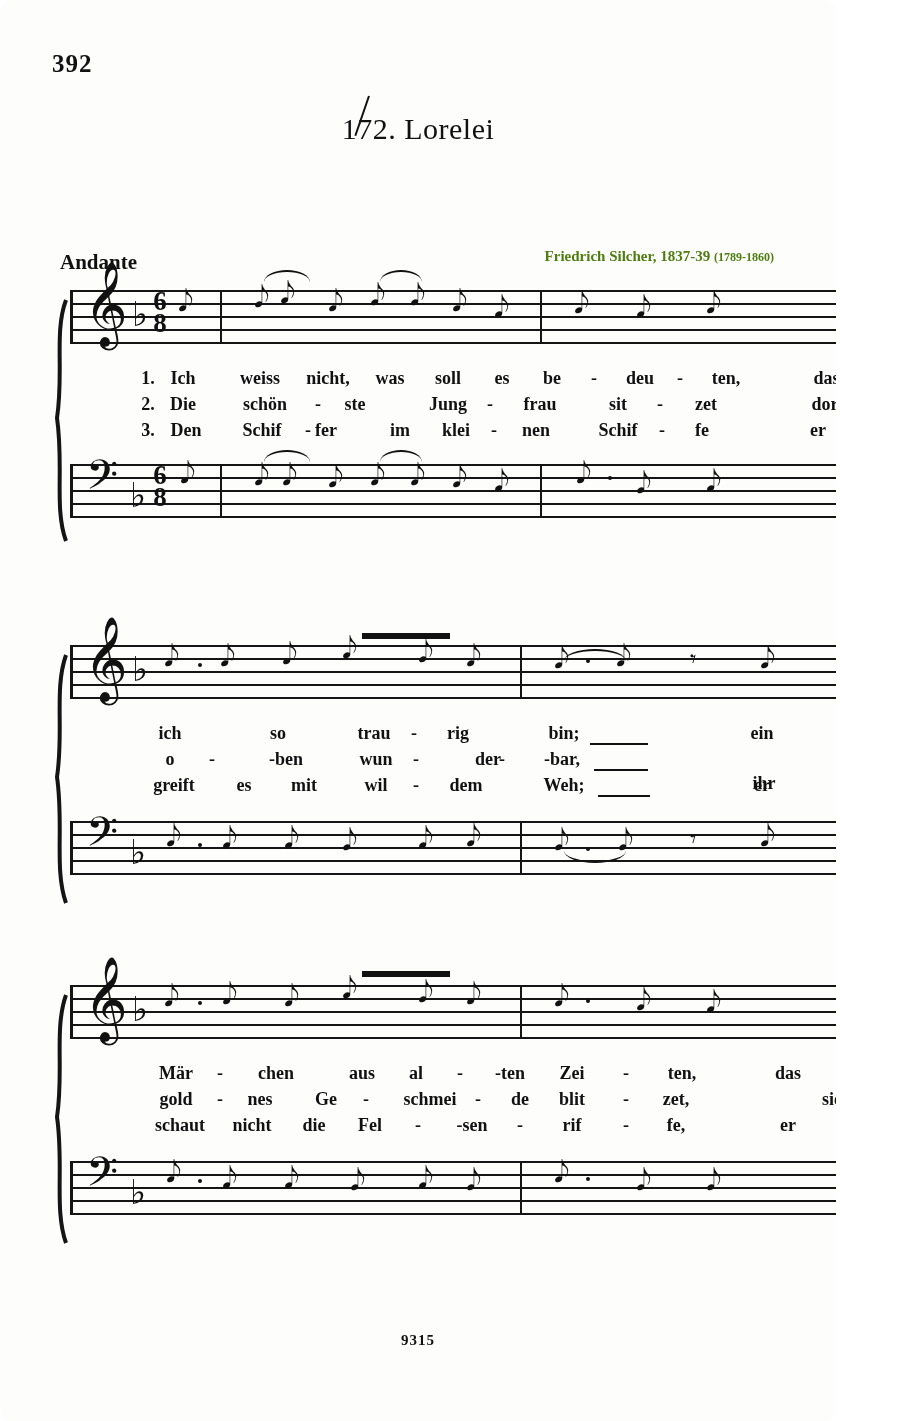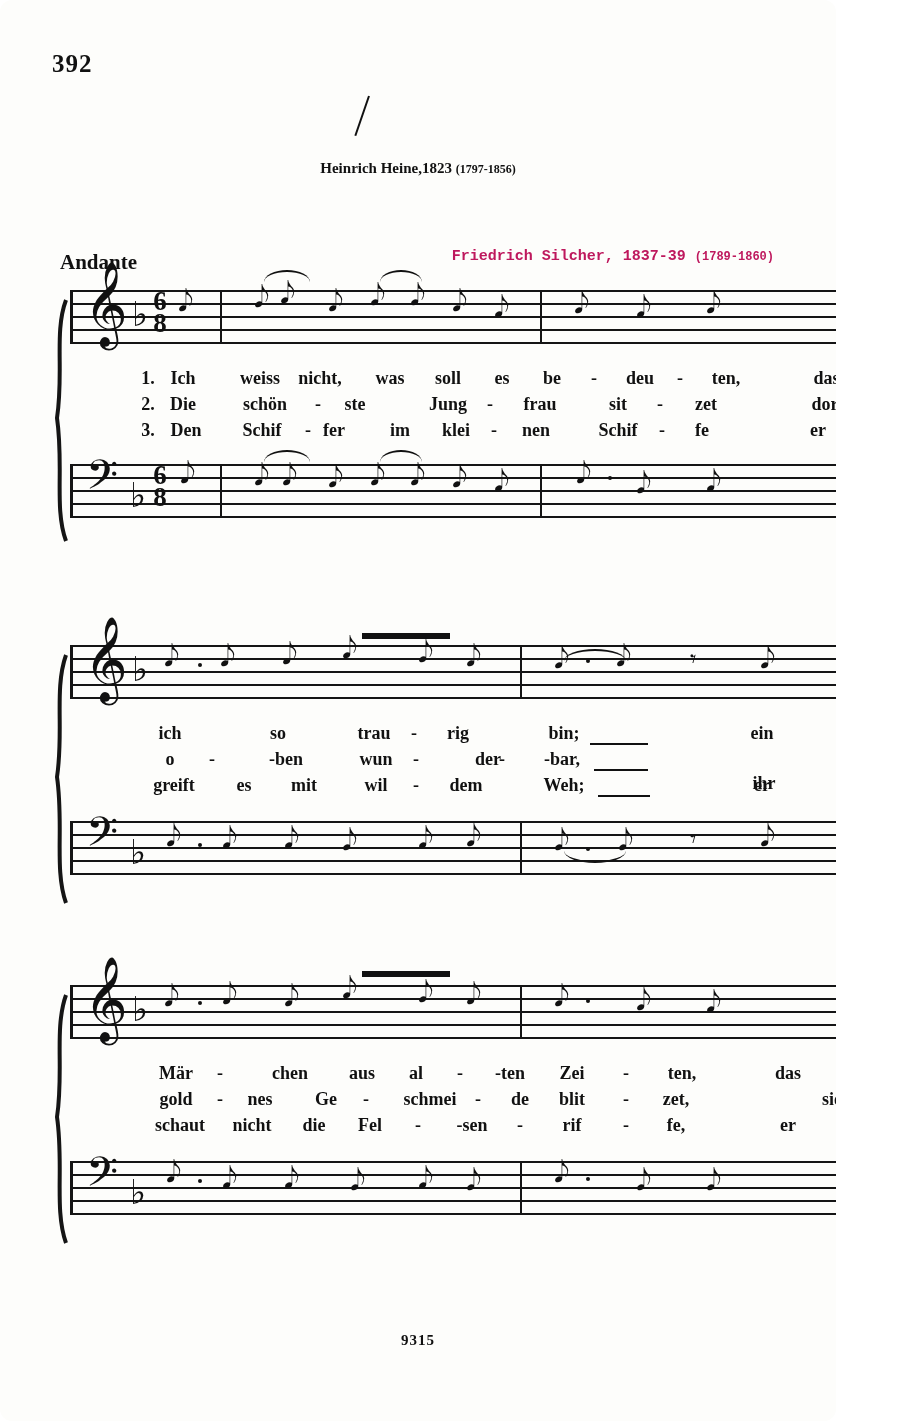--- a/index.html
+++ b/index.html
@@ -70,24 +70,24 @@
     top: 250px;
     font-family: "Liberation Serif", serif;
     font-weight: bold;
     font-size: 21px;
     color: #111;
   }
   .composer {
     position: absolute;
     right: 62px;
     top: 248px;
-    font-family: Liberation Mono, monospace;
+    font-family: Liberation Serif, serif;
     font-weight: bold;
     font-size: 15px;
-    color: #be185d;
+    color: #4d7c0f;
   }
   .composer .dates { font-size: 12px; }
 
   .plate {
     position: absolute;
     left: 0;
     right: 0;
     bottom: 72px;
     text-align: center;
     font-family: "Liberation Serif", serif;
@@ -259,25 +259,22 @@
   }
 </style>
 </head>
 <body>
 
 <div class="page">
 
   <div class="page-number">392</div>
 
   <div class="title-slash"></div>
-
-  <div class="poet">
-    <span>Heinrich Heine,1823</span>
-    <span class="dates">(1797-1856)</span>
-  </div>
+  <div class="title">172. Lorelei</div>
+
 
   <div class="tempo">Andante</div>
 
   <div class="composer">
     <span>Friedrich Silcher, 1837-39</span>
     <span class="dates">(1789-1860)</span>
   </div>
 
   <div class="system s1">
     <div class="brace">
@@ -318,21 +315,21 @@
         <div class="note" style="left:566px; top:2px;">𝅘𝅥𝅮</div>
         <div class="note" style="left:636px; top:-2px;">𝅘𝅥𝅮</div>
         <div class="sysbar-right" style="height:54px;"></div>
       </div>
 
       <div class="lyrics" style="margin-left:0; margin-top:22px;">
         <div class="lyric-line">
           <span class="lyric-num" style="left:78px;">1.</span>
           <span class="lyric-syl" style="left:113px;">Ich</span>
           <span class="lyric-syl" style="left:190px;">weiss</span>
-          <span class="lyric-syl" style="left:250px;">nicht,</span>
+          <span class="lyric-syl" style="left:258px;">nicht,</span>
           <span class="lyric-syl" style="left:320px;">was</span>
           <span class="lyric-syl" style="left:378px;">soll</span>
           <span class="lyric-syl" style="left:432px;">es</span>
           <span class="lyric-syl" style="left:482px;">be</span>
           <span class="lyric-syl" style="left:524px;">-</span>
           <span class="lyric-syl" style="left:570px;">deu</span>
           <span class="lyric-syl" style="left:610px;">-</span>
           <span class="lyric-syl" style="left:656px;">ten,</span>
           <span class="lyric-syl" style="left:760px;">dass</span>
         </div>
@@ -348,21 +345,21 @@
           <span class="lyric-syl" style="left:548px;">sit</span>
           <span class="lyric-syl" style="left:590px;">-</span>
           <span class="lyric-syl" style="left:636px;">zet</span>
           <span class="lyric-syl" style="left:758px;">dort</span>
         </div>
         <div class="lyric-line">
           <span class="lyric-num" style="left:78px;">3.</span>
           <span class="lyric-syl" style="left:116px;">Den</span>
           <span class="lyric-syl" style="left:192px;">Schif</span>
           <span class="lyric-syl" style="left:238px;">-</span>
-          <span class="lyric-syl" style="left:264px;">fer</span>
+          <span class="lyric-syl" style="left:256px;">fer</span>
           <span class="lyric-syl" style="left:330px;">im</span>
           <span class="lyric-syl" style="left:386px;">klei</span>
           <span class="lyric-syl" style="left:424px;">-</span>
           <span class="lyric-syl" style="left:466px;">nen</span>
           <span class="lyric-syl" style="left:548px;">Schif</span>
           <span class="lyric-syl" style="left:592px;">-</span>
           <span class="lyric-syl" style="left:632px;">fe</span>
           <span class="lyric-syl" style="left:748px;">er</span>
           <span class="lyric-syl" style="left:778px;">-</span>
         </div>
@@ -531,21 +528,21 @@
         <div class="dot" style="left:516px; top:14px;"></div>
         <div class="note" style="left:566px; top:0px;">𝅘𝅥𝅮</div>
         <div class="note" style="left:636px; top:2px;">𝅘𝅥𝅮</div>
         <div class="sysbar-right" style="height:54px;"></div>
       </div>
 
       <div class="lyrics" style="margin-left:0; margin-top:22px;">
         <div class="lyric-line">
           <span class="lyric-syl" style="left:106px;">Mär</span>
           <span class="lyric-syl" style="left:150px;">-</span>
-          <span class="lyric-syl" style="left:220px;">chen</span>
+          <span class="lyric-syl" style="left:206px;">chen</span>
           <span class="lyric-syl" style="left:292px;">aus</span>
           <span class="lyric-syl" style="left:346px;">al</span>
           <span class="lyric-syl" style="left:390px;">-</span>
           <span class="lyric-syl" style="left:440px;">-ten</span>
           <span class="lyric-syl" style="left:502px;">Zei</span>
           <span class="lyric-syl" style="left:556px;">-</span>
           <span class="lyric-syl" style="left:612px;">ten,</span>
           <span class="lyric-syl" style="left:718px;">das</span>
         </div>
         <div class="lyric-line">

